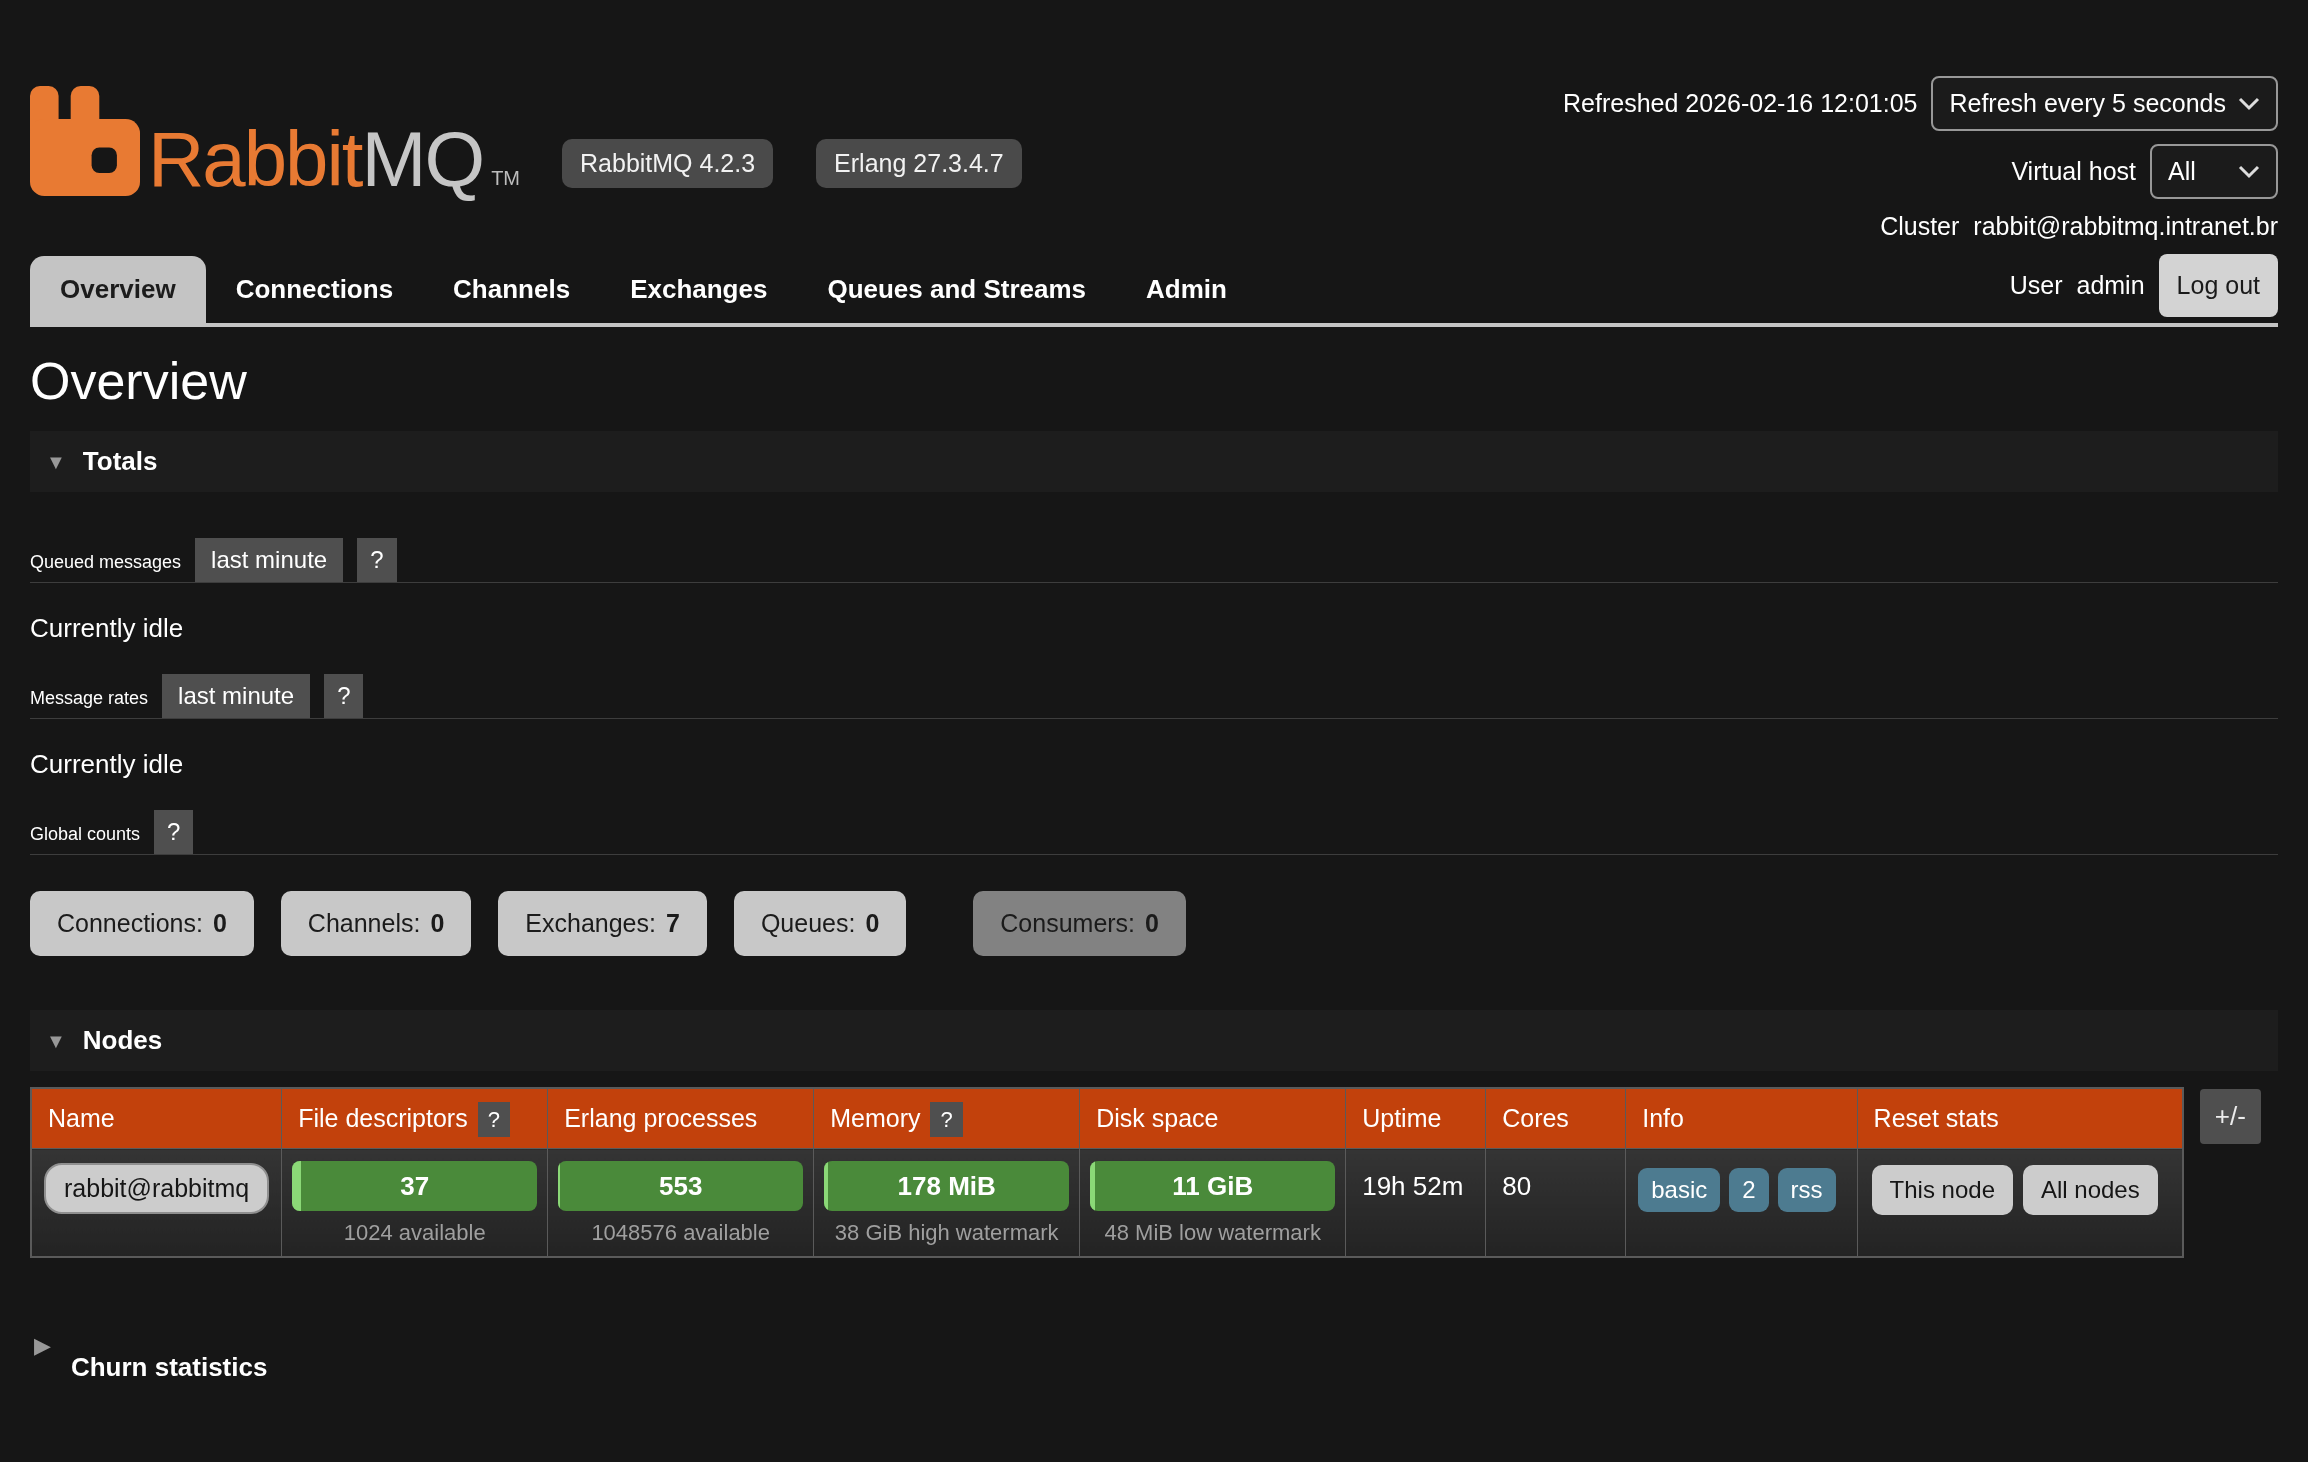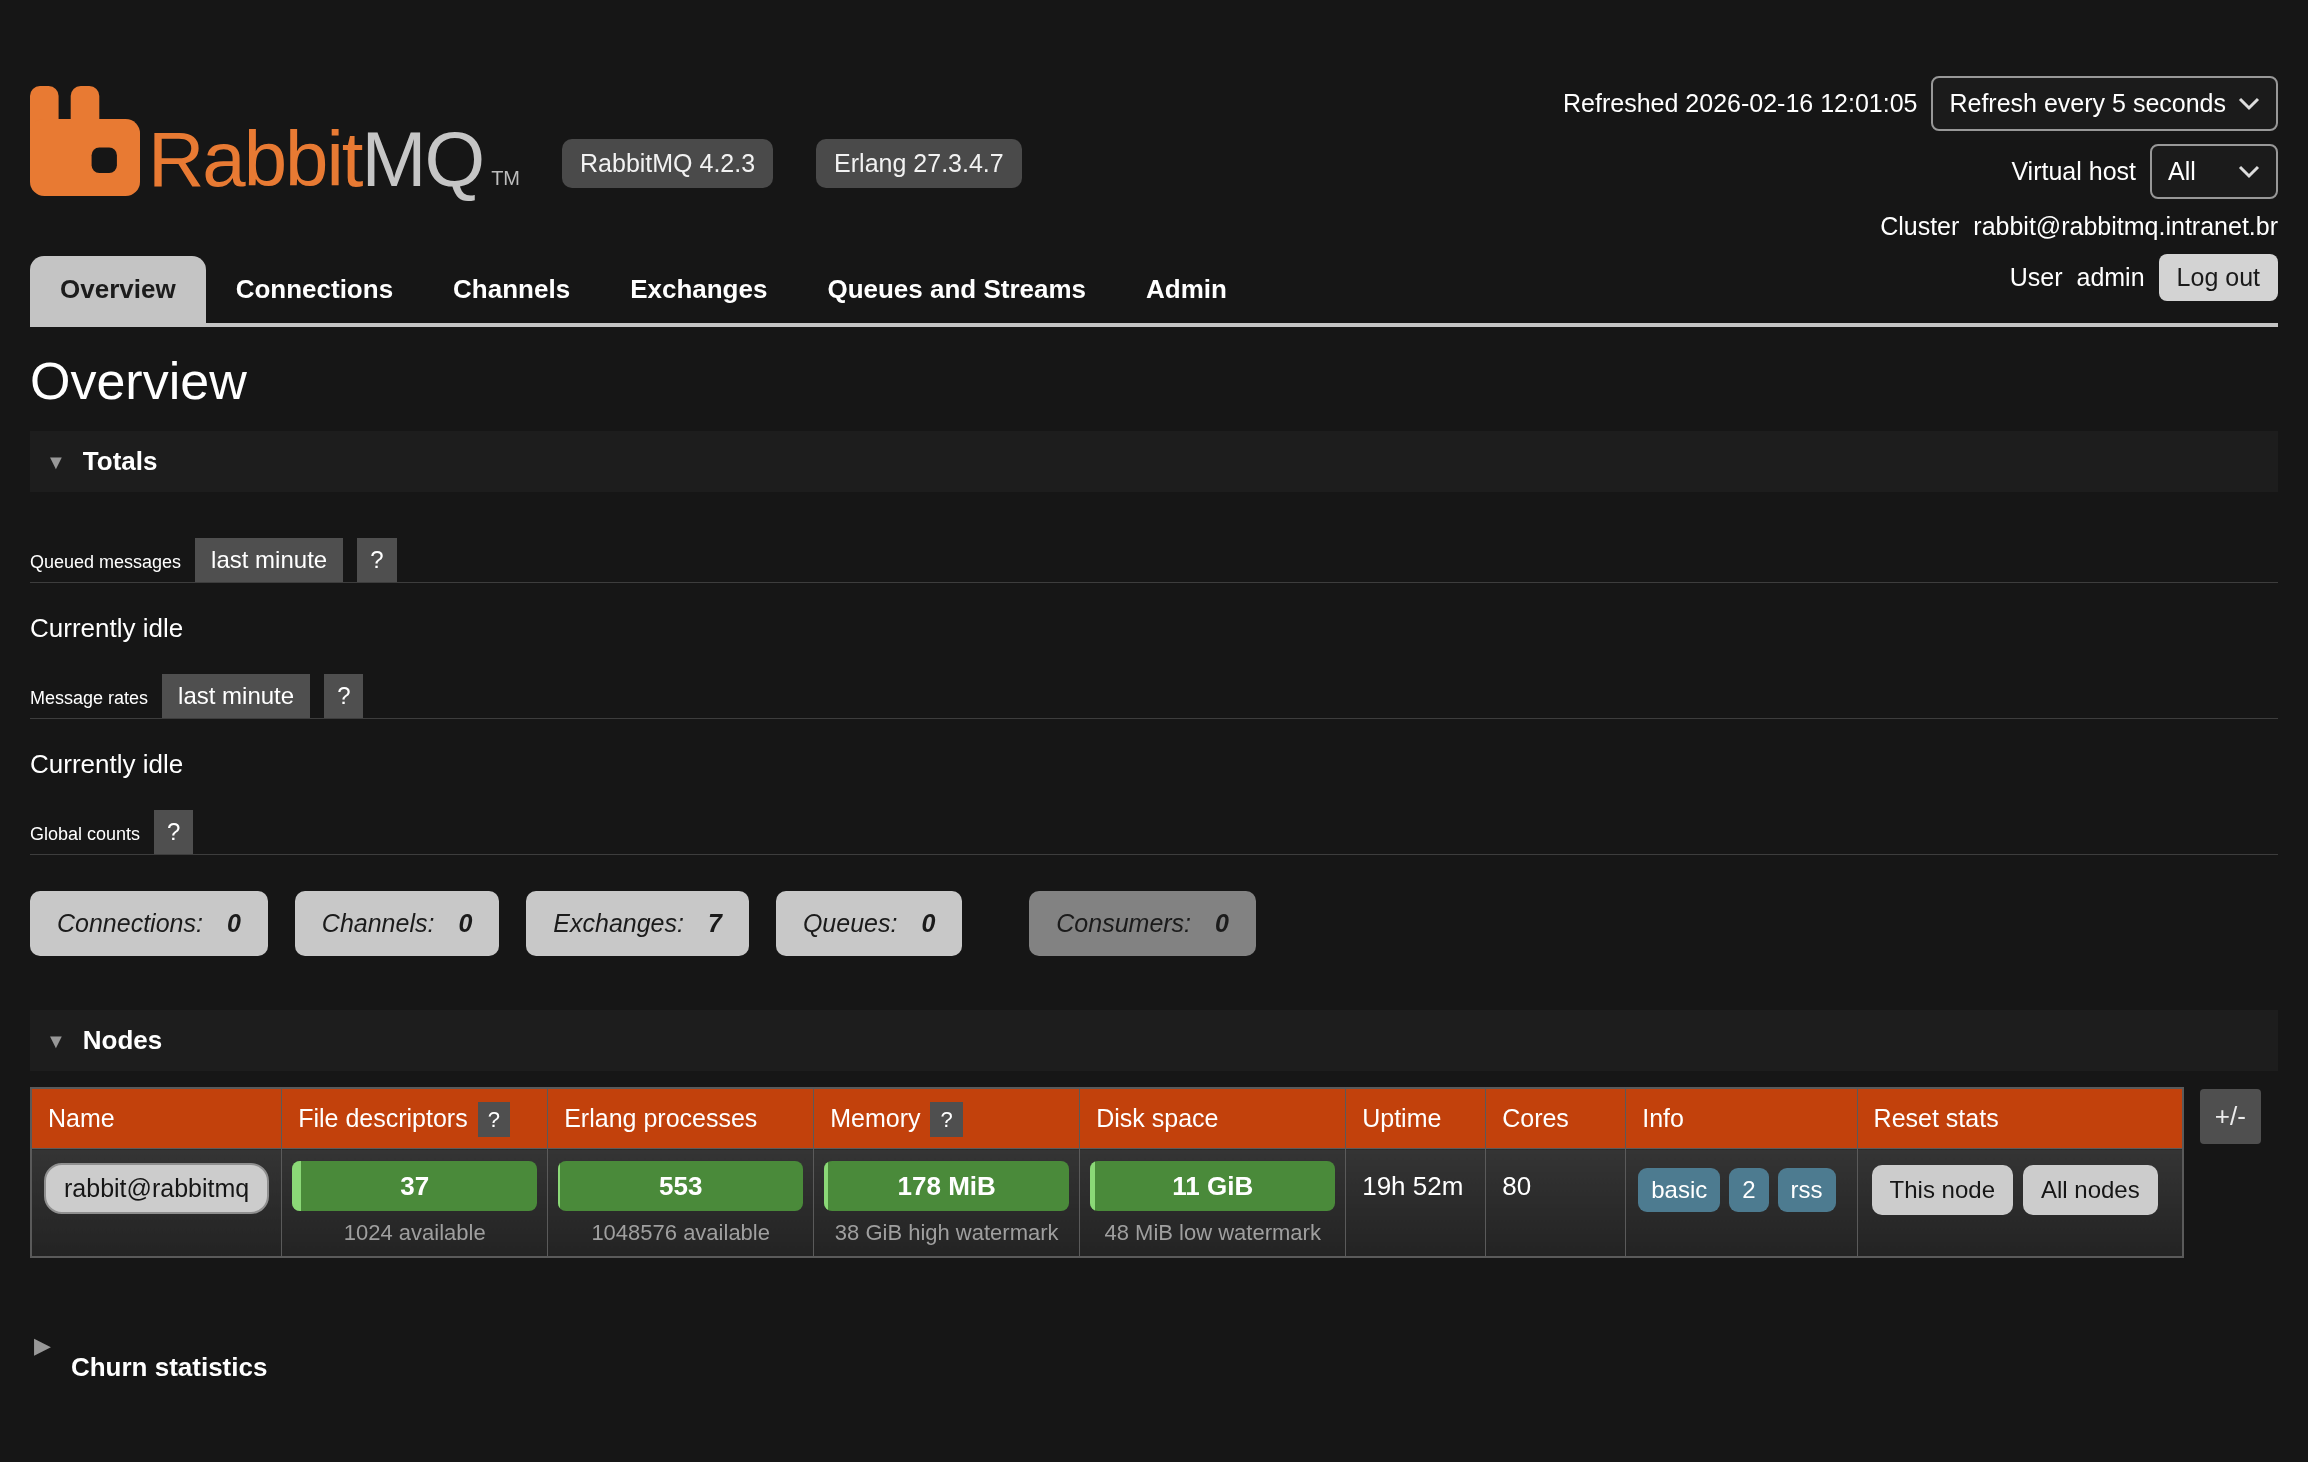--- a/index.html
+++ b/index.html
@@ -22,21 +22,21 @@
   .brand-tm { font-size:20px; color:#bdbdbd; margin-left:8px; margin-bottom:6px; }
   .version-badges { display:flex; gap:43px; margin-left:42px; margin-bottom:8px; }
   .version-badge { background:#4a4a4a; color:#f2f2f2; font-size:25px; padding:10px 18px; border-radius:10px; white-space:nowrap; }
 
   .topbar { position:absolute; top:-10px; right:0; display:flex; flex-direction:column; align-items:flex-end; gap:13px; font-size:25px; }
   .topbar-row { display:flex; align-items:center; gap:14px; }
   .sel { display:inline-flex; align-items:center; justify-content:space-between; gap:12px; background:#1b1b1b; border:2px solid #989898; border-radius:8px; padding:11px 16px; font-size:25px; color:#fff; cursor:pointer; }
   .sel-narrow { min-width:128px; }
   .chev-svg { width:22px; height:14px; }
   .bold { font-weight:normal; }
-  .logout-btn { background:#d3d3d3; color:#1a1a1a; border:none; border-radius:8px; padding:9px 18px; font-size:25px; font-family:inherit; cursor:pointer; }
+  .logout-btn { background:#d3d3d3; color:#1a1a1a; border:none; border-radius:8px; padding:17px 18px; font-size:25px; font-family:inherit; cursor:pointer; }
 
   
   .tabs { display:flex; align-items:flex-end; margin:0 30px; border-bottom:4px solid #c4c4c4; }
   .tab { font-size:26px; font-weight:bold; color:#fff; padding:18px 30px; cursor:pointer; white-space:nowrap; }
   .tab.active { background:#c4c4c4; color:#1c1c1c; border-radius:14px 14px 0 0; }
 
   
   .main { margin:0 30px; }
   .page-title { font-size:52px; font-weight:400; margin:24px 0 20px; }
 
@@ -44,21 +44,21 @@
   .tri { color:#989898; font-size:20px; line-height:1; }
   .section-title { font-size:26px; font-weight:bold;text-align:right; }
 
   .stat-heading { display:flex; align-items:flex-end; gap:14px; margin-top:46px; border-bottom:1px solid #3d3d3d; }
   .stat-label { font-size:18px; padding-bottom:9px; }
   .range-pill { background:#4f4f4f; color:#fff; font-size:24px; padding:8px 16px; cursor:pointer; }
   .help-pill { background:#4f4f4f; color:#fff; font-size:24px; padding:8px 13px; cursor:pointer; }
   .idle-text { font-size:26px; margin:30px 0 14px; }
 
   .counts-row { display:flex; gap:27px; margin-top:36px; }
-  .count-btn { background:#c8c8c8; color:#1b1b1b; font-size:25px; padding:18px 27px; border-radius:10px; display:flex; gap:24px; cursor:pointer; border:none; font-family:inherit;font-style:italic; }
+  .count-btn { background:#c8c8c8; color:#1b1b1b; font-size:25px; padding:18px 27px; border-radius:10px; display:flex; gap:10px; cursor:pointer; border:none; font-family:inherit; }
   .count-btn .val { font-weight:bold; }
   .count-btn.muted { background:#828282; cursor:default;margin-left:40px; }
 
   .nodes-gap { margin-top:54px; }
   .nodes-wrap { display:flex; align-items:flex-start; gap:16px; margin-top:16px; }
   table.nodes { border-collapse:collapse; border:2px solid #5a5a5a; }
   .nodes th, .nodes td { border:1px solid #5a5a5a; text-align:left; font-weight:normal; }
   .nodes th { background:#c2410c; color:#fff; font-size:25px; padding:15px 16px; white-space:nowrap; }
   .nodes td { background:linear-gradient(#343434,#232323); vertical-align:top; }
   .help-sm { background:#4f4f4f; color:#fff; font-size:22px; padding:5px 10px; margin-left:10px; cursor:pointer; }

